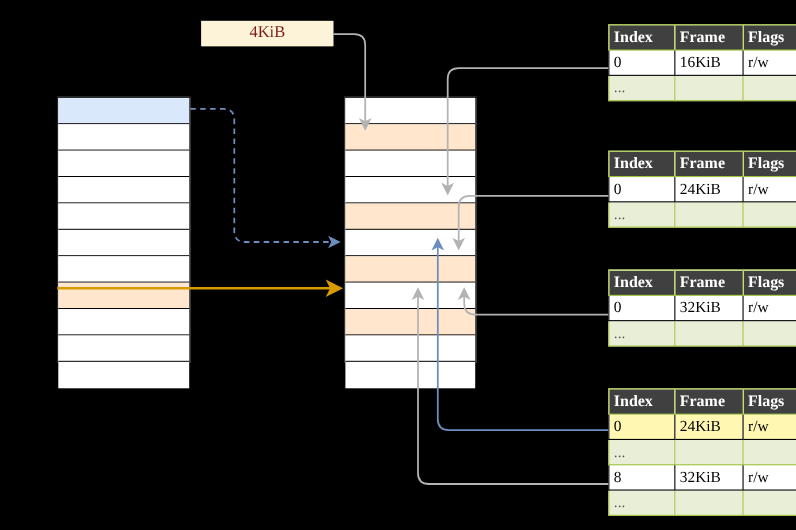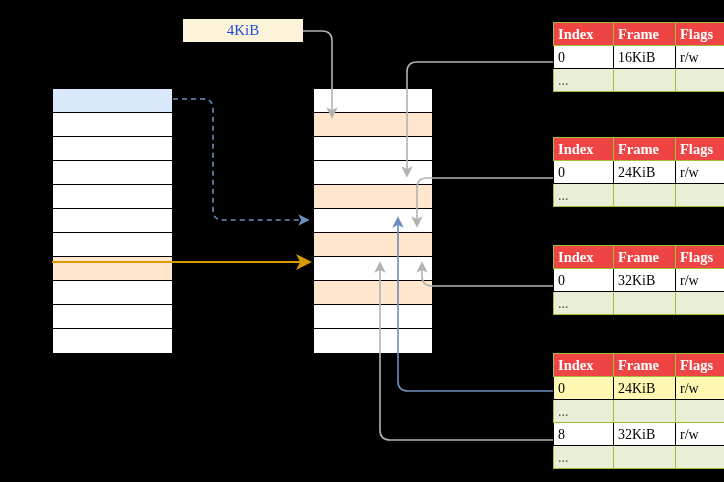--- a/index.html
+++ b/index.html
@@ -23,21 +23,21 @@
     height: 482px;
     pointer-events: none;
   }
 
   
   .size-label {
     position: absolute;
     box-sizing: border-box;
     background: #fdf3d8;
     border: 1px solid #fdf3d8;
-    color: #1d4ed8;
+    color: #7f1d1d;
     font-size: 15px;
     line-height: 21px;
     text-align: center;
     white-space: nowrap;
   }
 
   
   .memcol {
     position: absolute;
     box-sizing: border-box;
@@ -70,21 +70,21 @@
     font-size: 14px;
     line-height: 19px;
     height: 23px;
     text-align: left;
     font-weight: normal;
     color: #000000;
     overflow: hidden;
     white-space: nowrap;
   }
   .pt thead th {
-    background: #ef4444;
+    background: #404040;
     color: #ffffff;
     font-weight: bold;
     border-color: #9fbf3b;
     font-size: 14.5px;
   }
   .pt tr.alt td {
     background: #e9efd6;
     border-color: #9fbf3b;
     color: #555555;
   }

